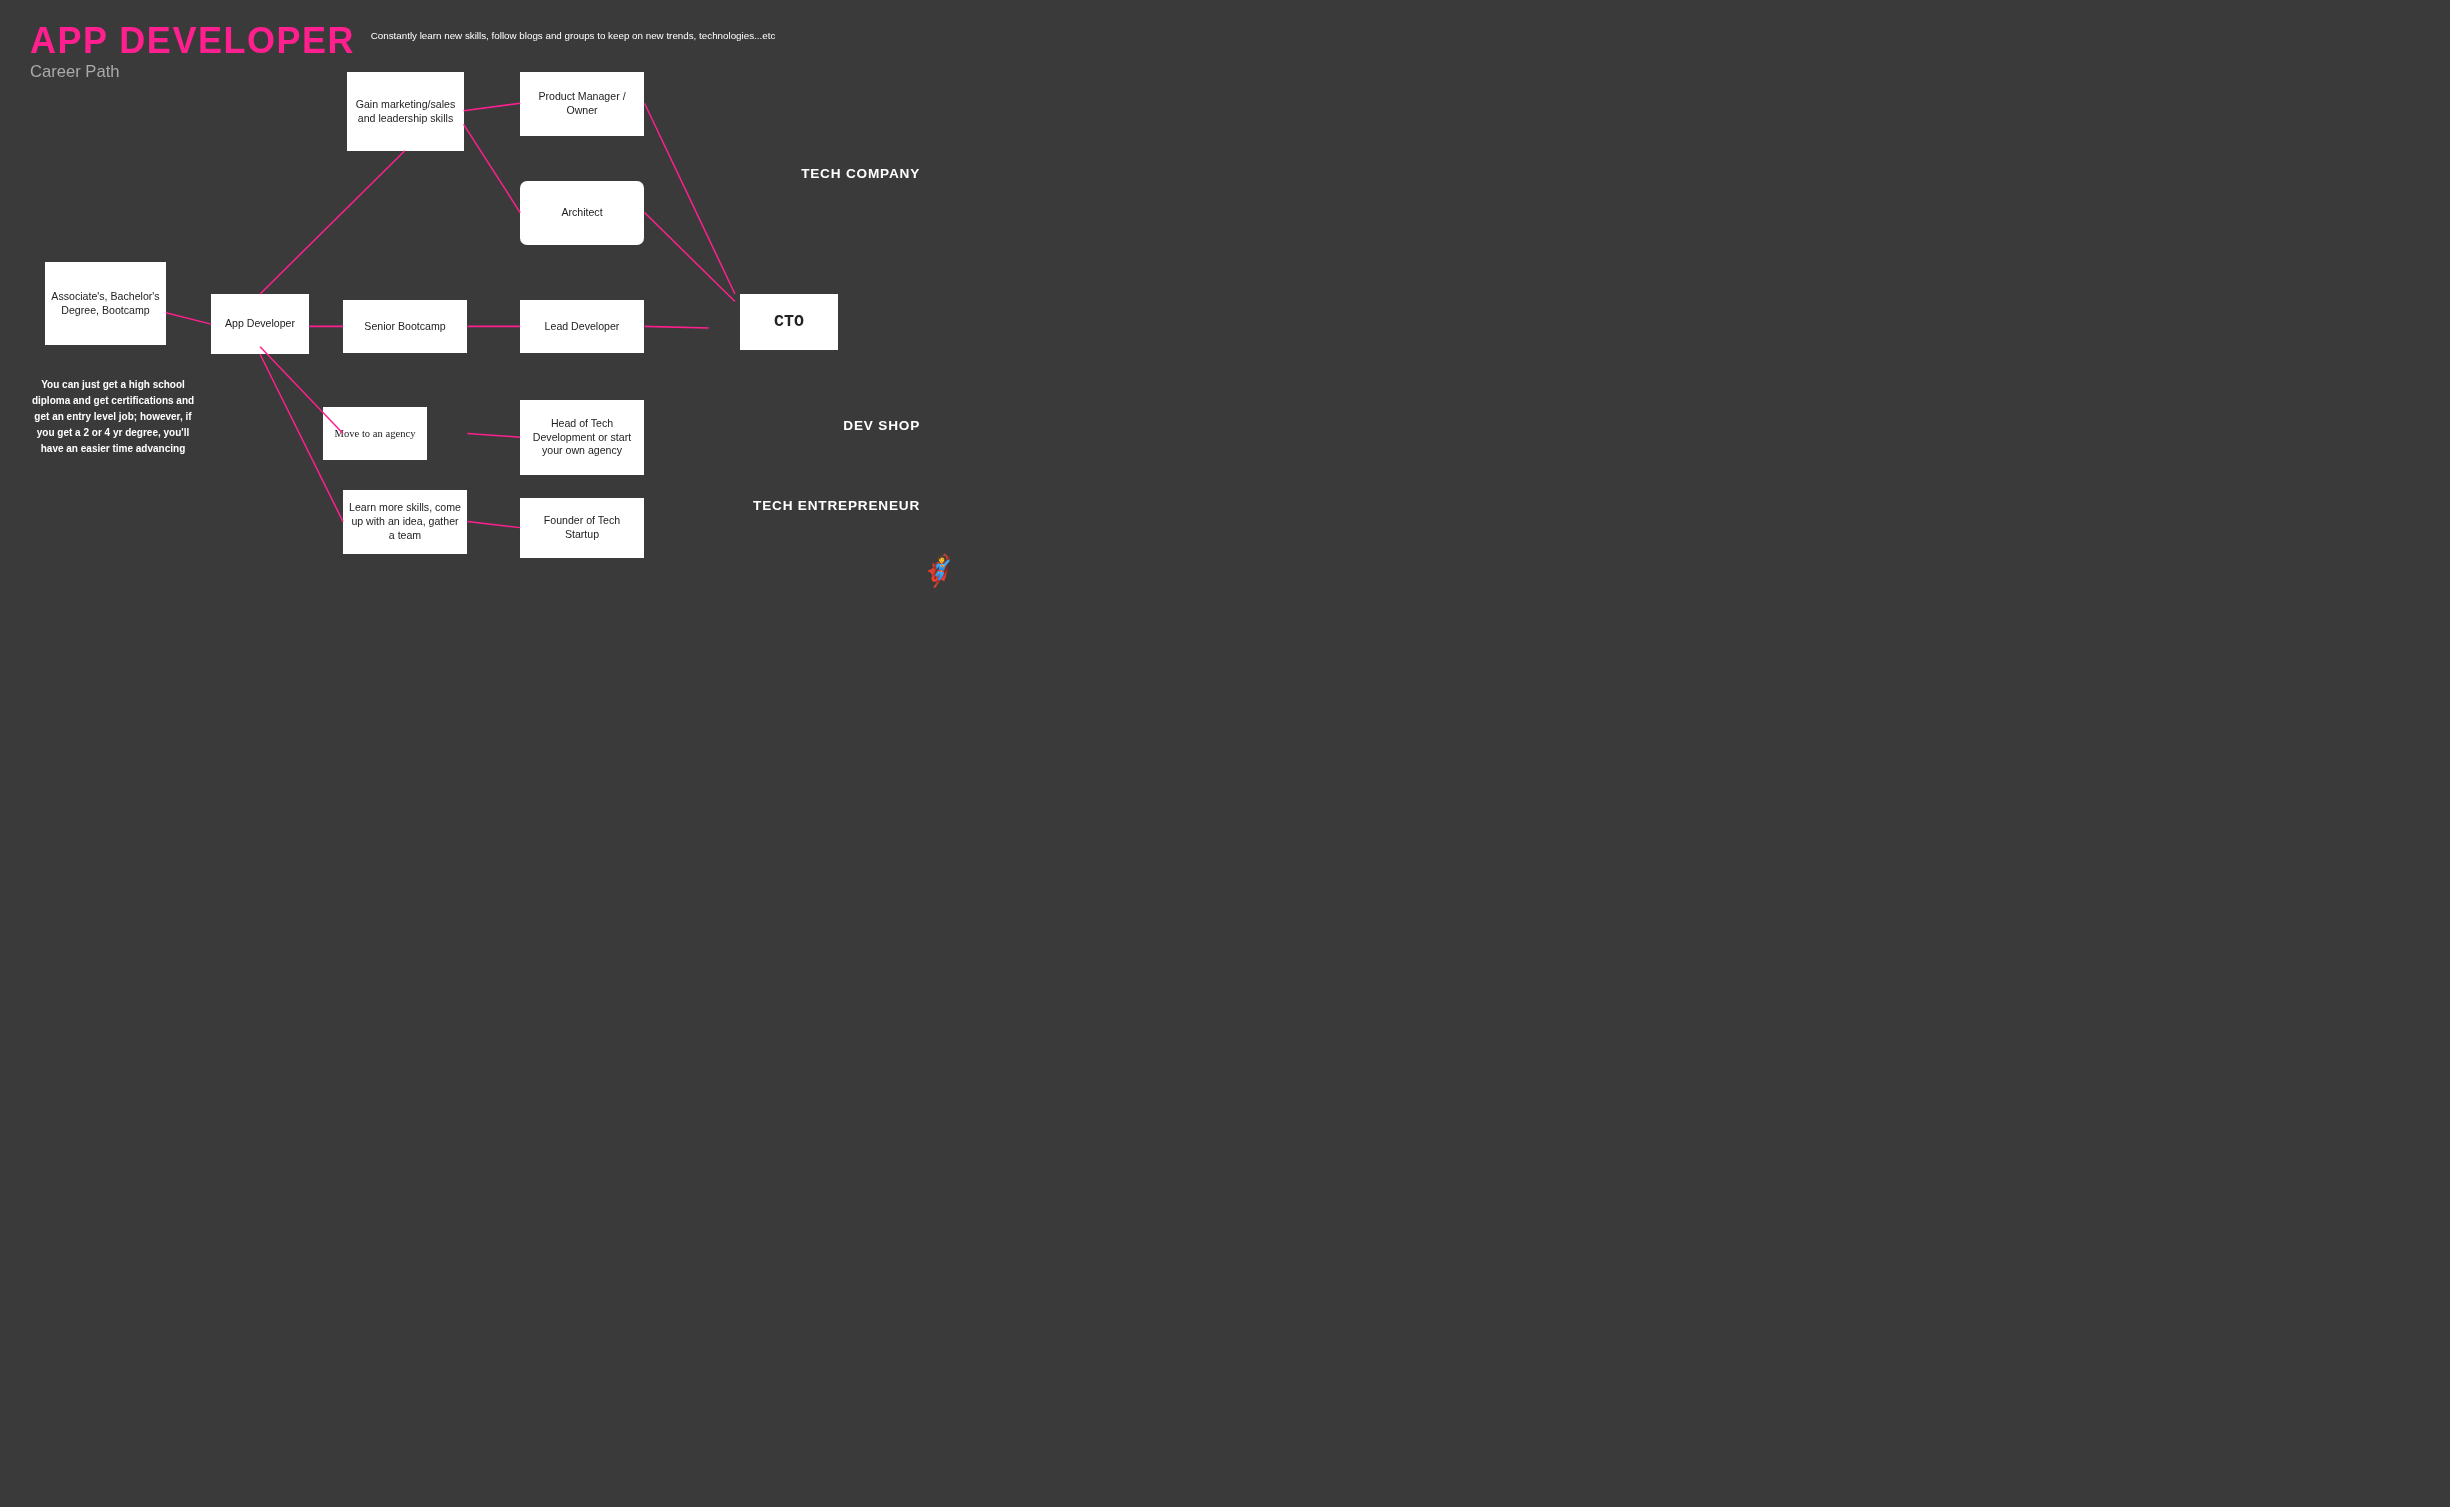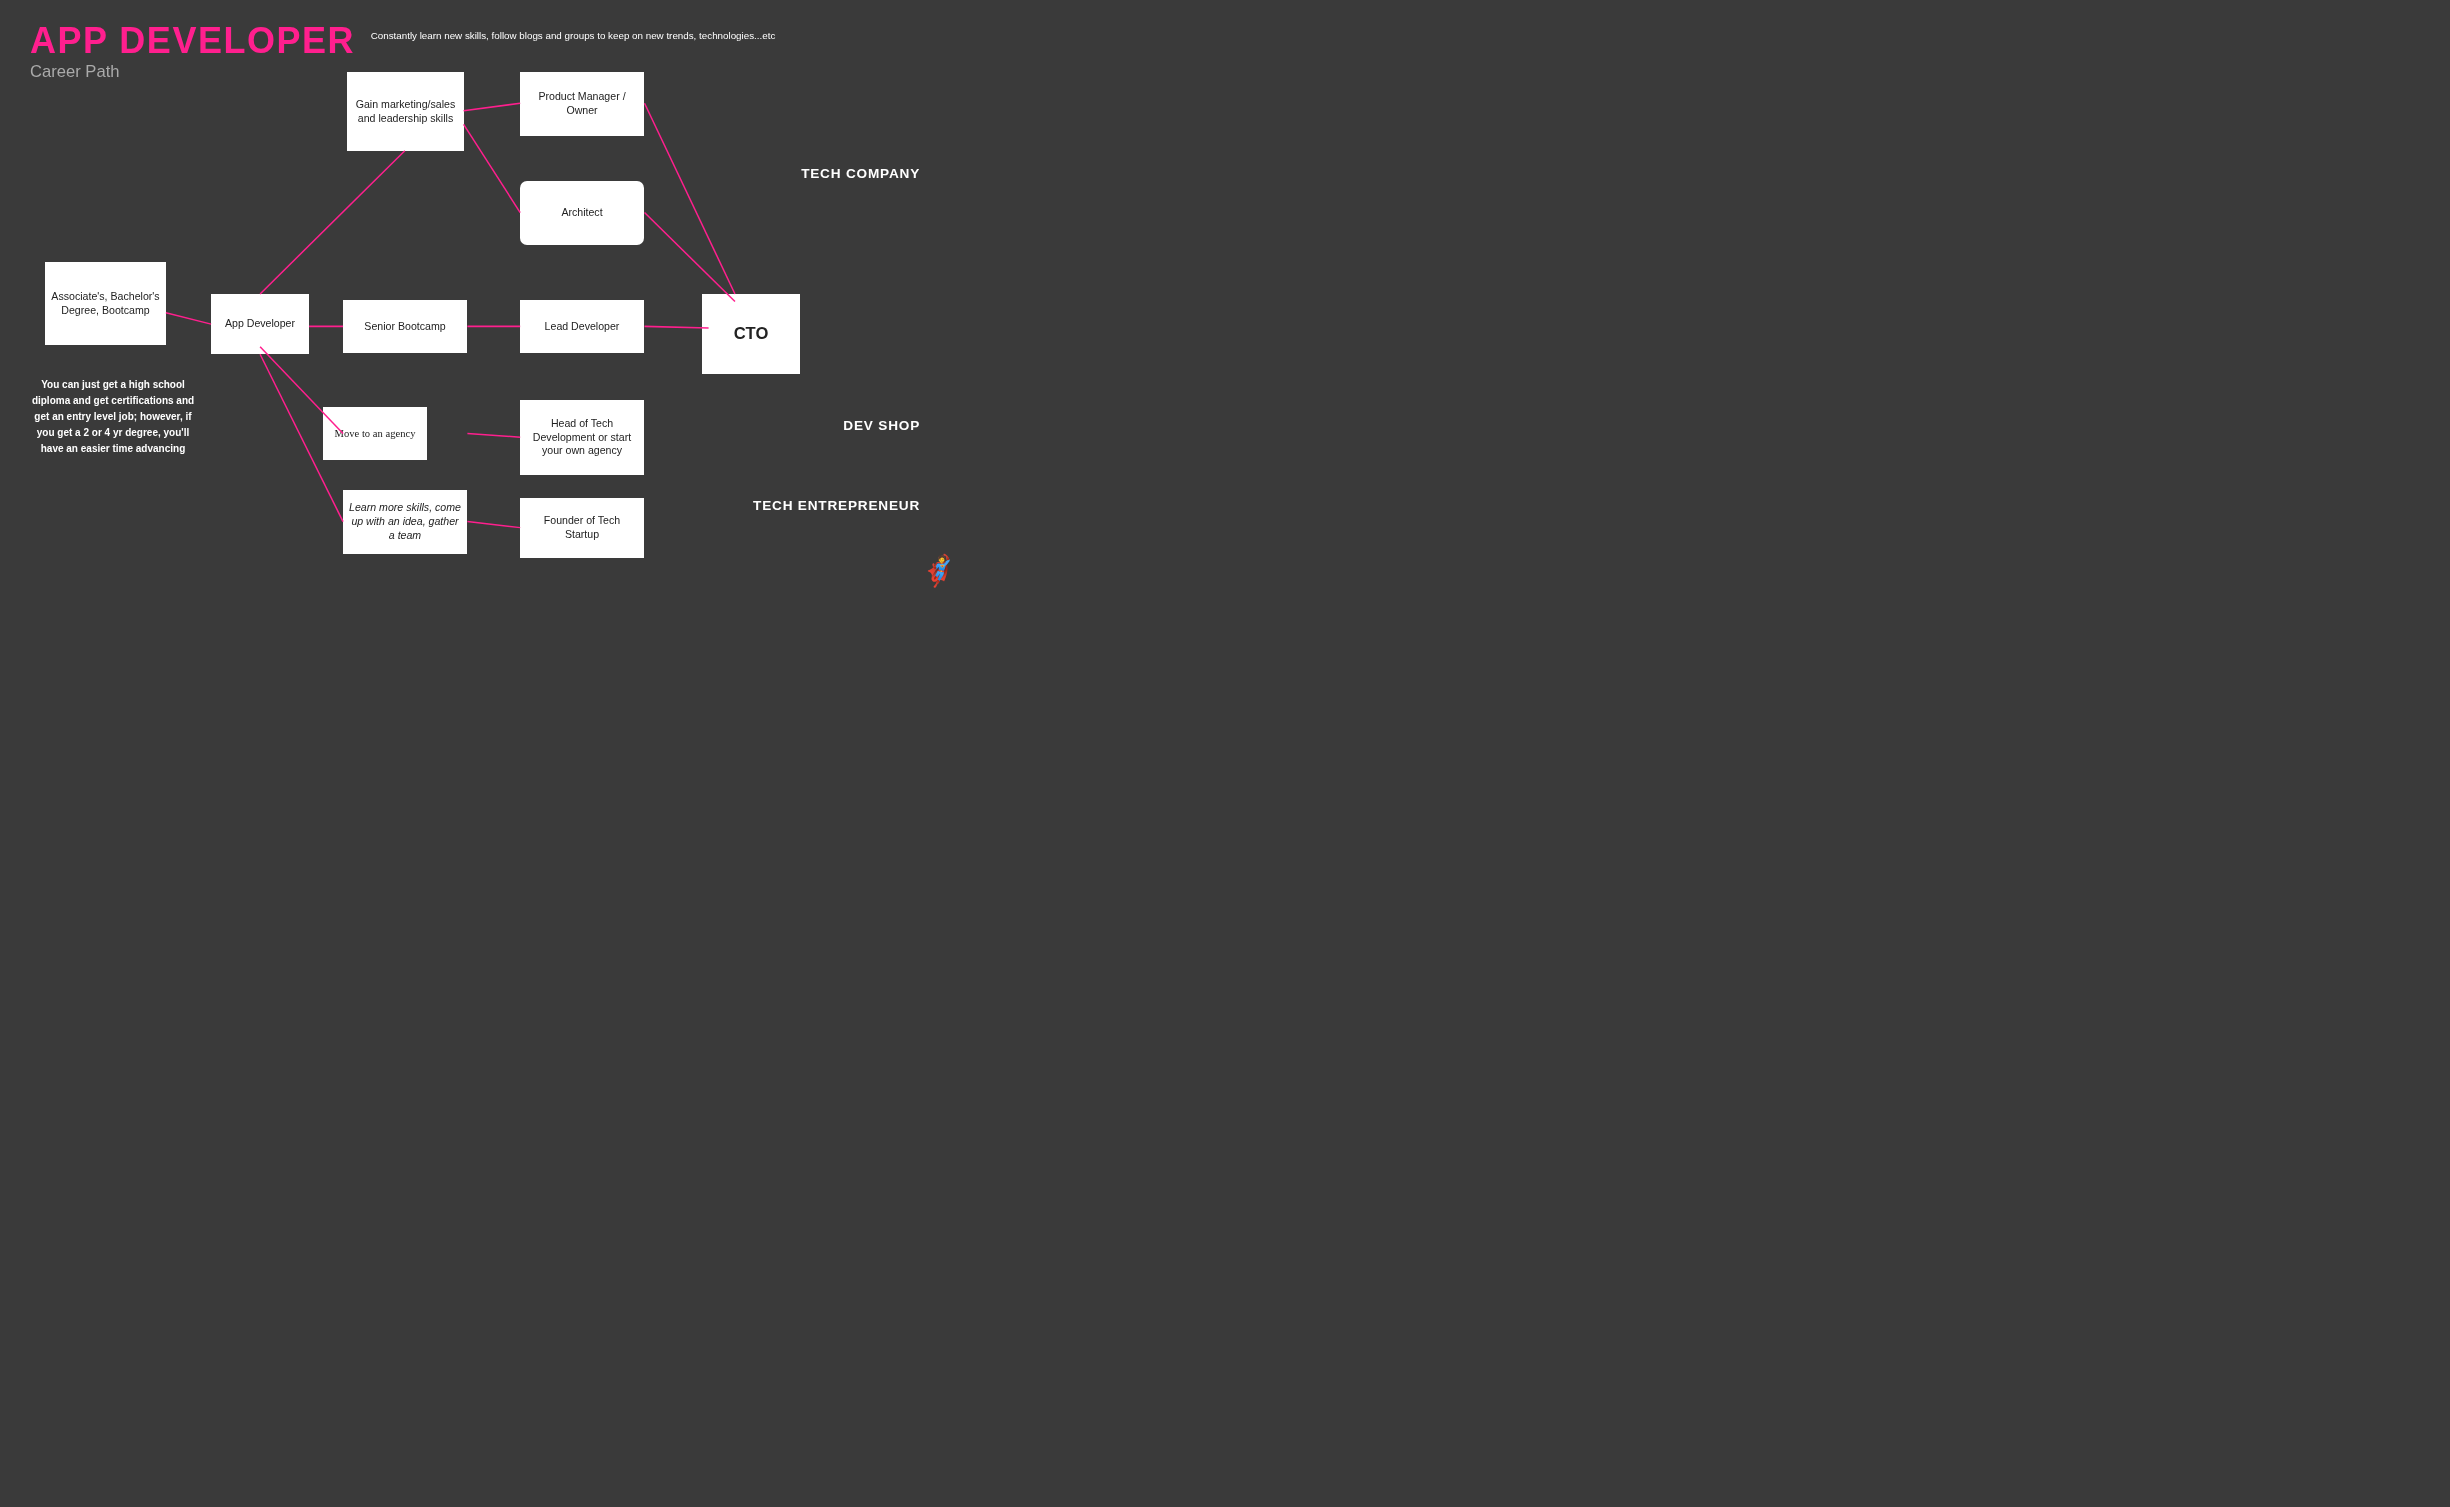--- a/index.html
+++ b/index.html
@@ -102,40 +102,40 @@
 
 <div class="node" style="left:347px; top:72px; width:117px; height:79px;">Gain
 marketing/sales
 and leadership
 skills</div>
 
 <div class="node" style="left:343px; top:300px; width:124px; height:53px;">Senior Bootcamp</div>
 
 <div class="node" style="left:323px; top:407px; width:104px; height:53px;font-family:Liberation Serif, serif;">Move to an agency</div>
 
-<div class="node" style="left:343px; top:490px; width:124px; height:64px;font-style:italic;">Learn more skills,
+<div class="node" style="left:343px; top:490px; width:124px; height:64px;">Learn more skills,
 come up with an
 idea, gather a team</div>
 
 <div class="node" style="left:520px; top:72px; width:124px; height:64px;">Product Manager /
 Owner</div>
 
 <div class="node" style="left:520px; top:181px; width:124px; height:64px;border-radius:7px;">Architect</div>
 
 <div class="node" style="left:520px; top:300px; width:124px; height:53px;">Lead Developer</div>
 
 <div class="node" style="left:520px; top:400px; width:124px; height:75px;">Head of Tech
 Development or
 start your own
 agency</div>
 
 <div class="node" style="left:520px; top:498px; width:124px; height:60px;">Founder of Tech
 Startup</div>
 
-<div class="node" style="left:702px; top:294px; width:98px; height:80px; font-size:16.6px; font-weight:bold;">CTO</div>
+<div class="node" style="left:740px; top:294px; width:98px; height:56px; font-size:16.6px; font-weight:bold;font-family:Liberation Mono, monospace;">CTO</div>
 
 <div class="label-right" style="right:60px; top:166px;">TECH COMPANY</div>
 <div class="label-right" style="right:60px; top:418px;">DEV SHOP</div>
 <div class="label-right" style="right:60px; top:498px;">TECH ENTREPRENEUR</div>
 
 <div class="hero-icon">
   🦸
 </div>
 
 <svg class="connections" viewBox="0 0 1300 800" width="980" height="603">

